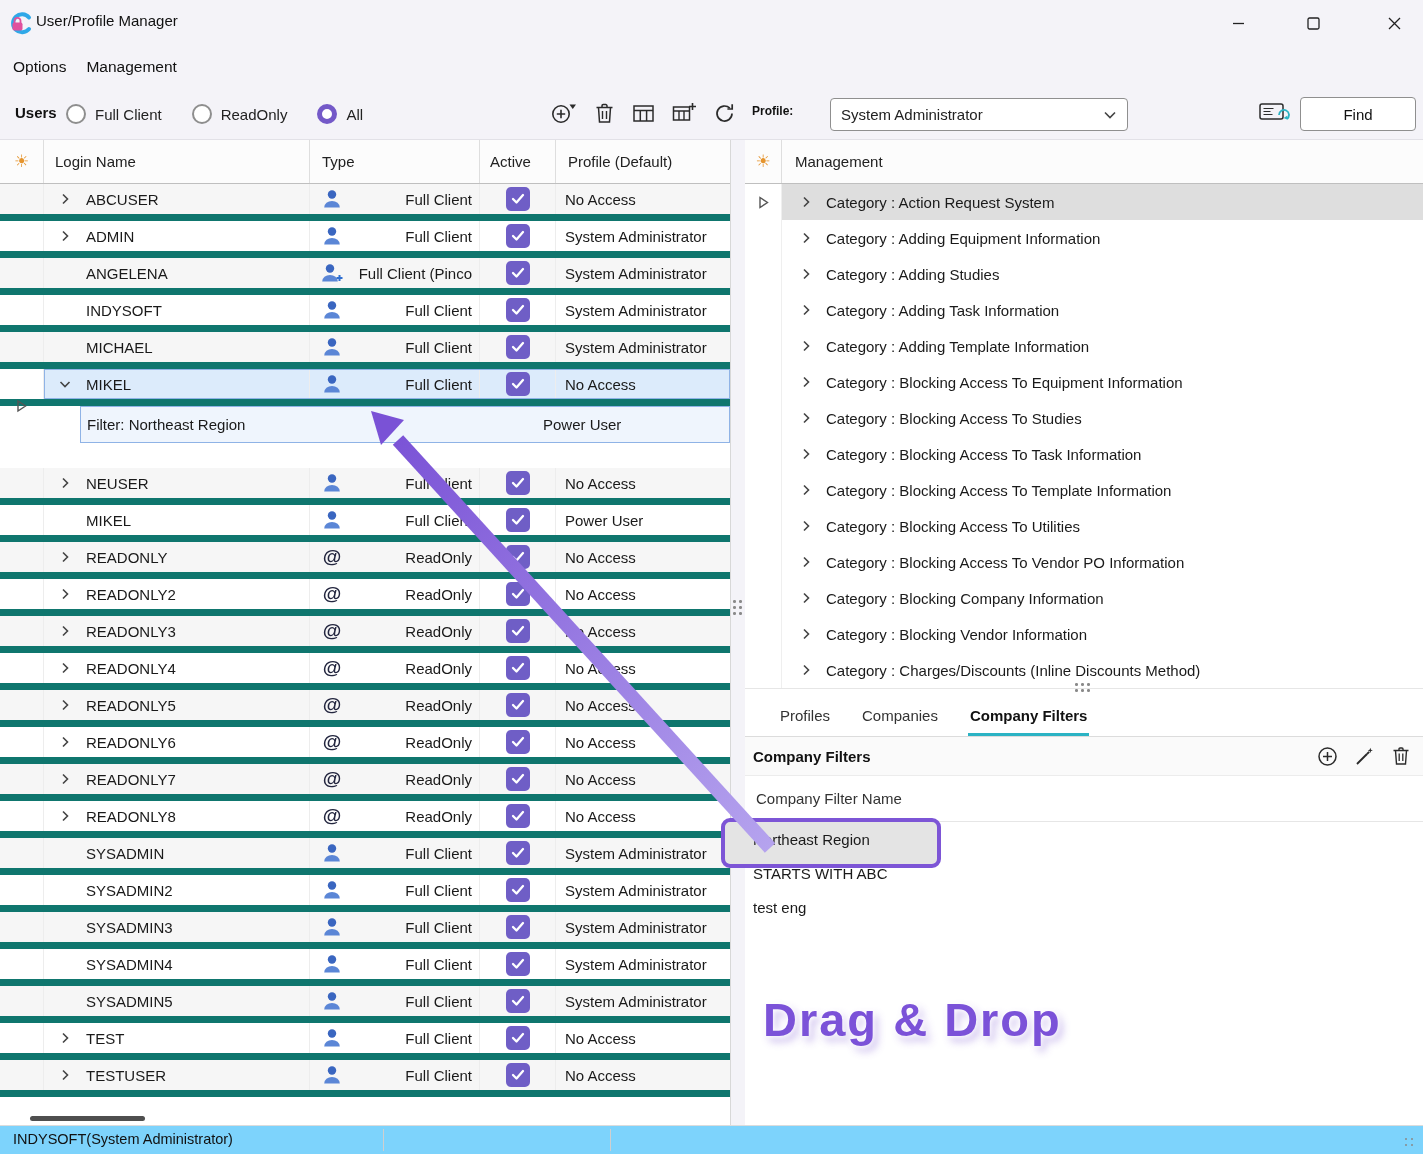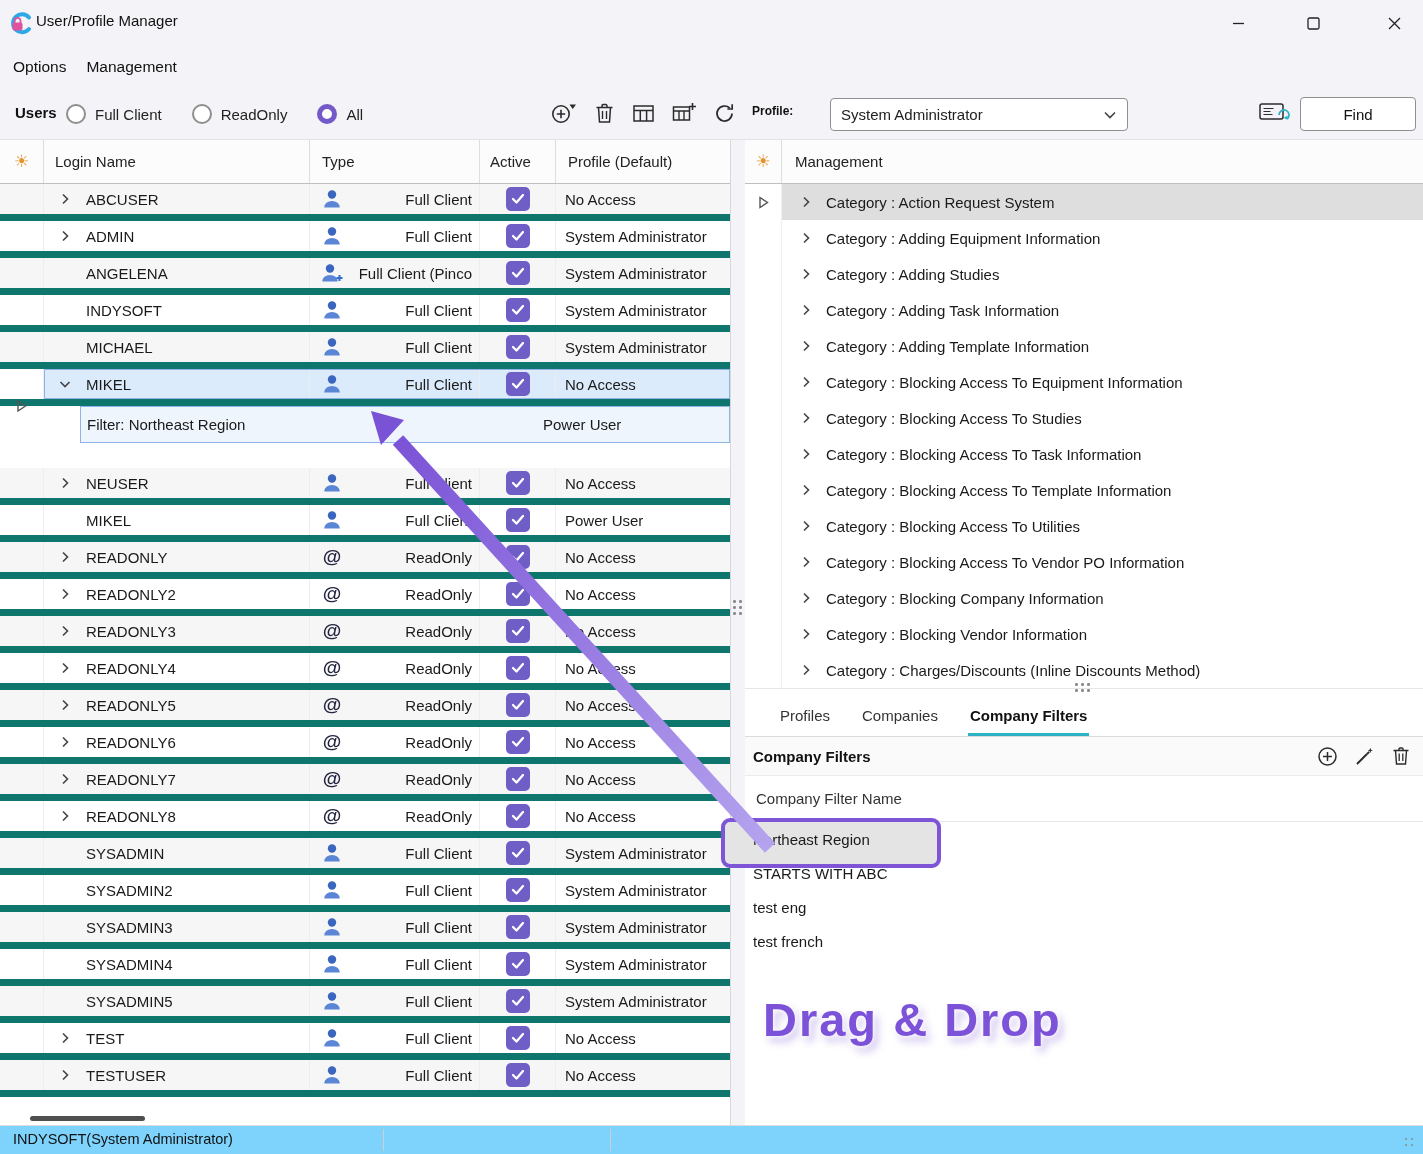--- a/index.html
+++ b/index.html
@@ -1070,23 +1070,20 @@
   <div class="cf-body" id="cf-body">
       <div class="cf-row hl">
         <span class="cf-name">Northeast Region</span>
       </div>
       <div class="cf-row">
         <span class="cf-name">STARTS WITH ABC</span>
       </div>
       <div class="cf-row">
         <span class="cf-name">test eng</span>
       </div>
-      <div class="cf-row">
-        <span class="cf-name">test french</span>
-      </div>
     </div>
 
   <div class="dragdrop-text">Drag &amp; Drop</div>
 </div>
 
 <div class="statusbar">
   <span class="status-text">INDYSOFT(System Administrator)</span>
   <span class="status-div" style="left:383px"></span>
   <span class="status-div" style="left:610px"></span>
   <span class="corner-grip">

